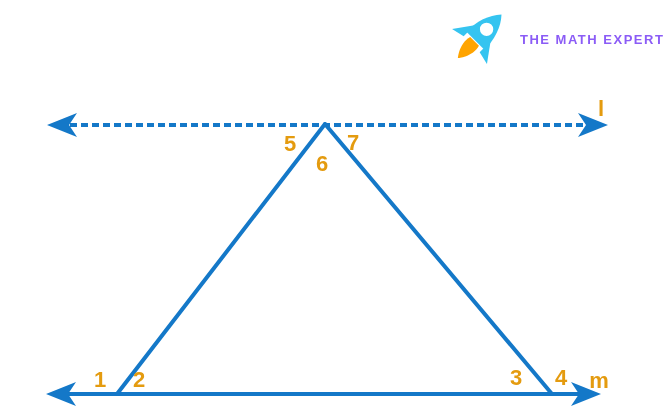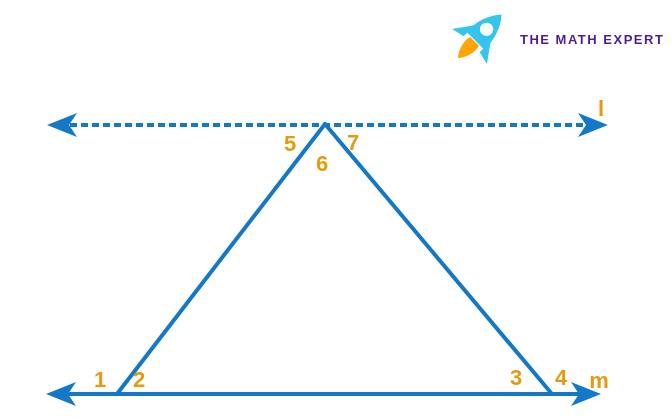--- a/index.html
+++ b/index.html
@@ -25,21 +25,21 @@
     font-weight: 700;
     letter-spacing: -0.5px;
     line-height: 1.05;
     white-space: nowrap;
   }
   .brand .cue  { color: #35C4F0; }
   .brand .math { color: #FFB71B; }
   .tagline {
     font-size: 13px;
     font-weight: 700;
-    color: #4c1d95;
+    color: #8b5cf6;
     letter-spacing: 1.5px;
     margin-top: 2px;
     white-space: nowrap;
   }
 
   
   .diagram-svg { position: absolute; left: 0; top: 0; }
   .geo-line { fill: none; stroke-width: 4; }
   .dashed { stroke-dasharray: 7 4; }
   .tri-side { fill: none; stroke-width: 4; stroke-linecap: round; }

